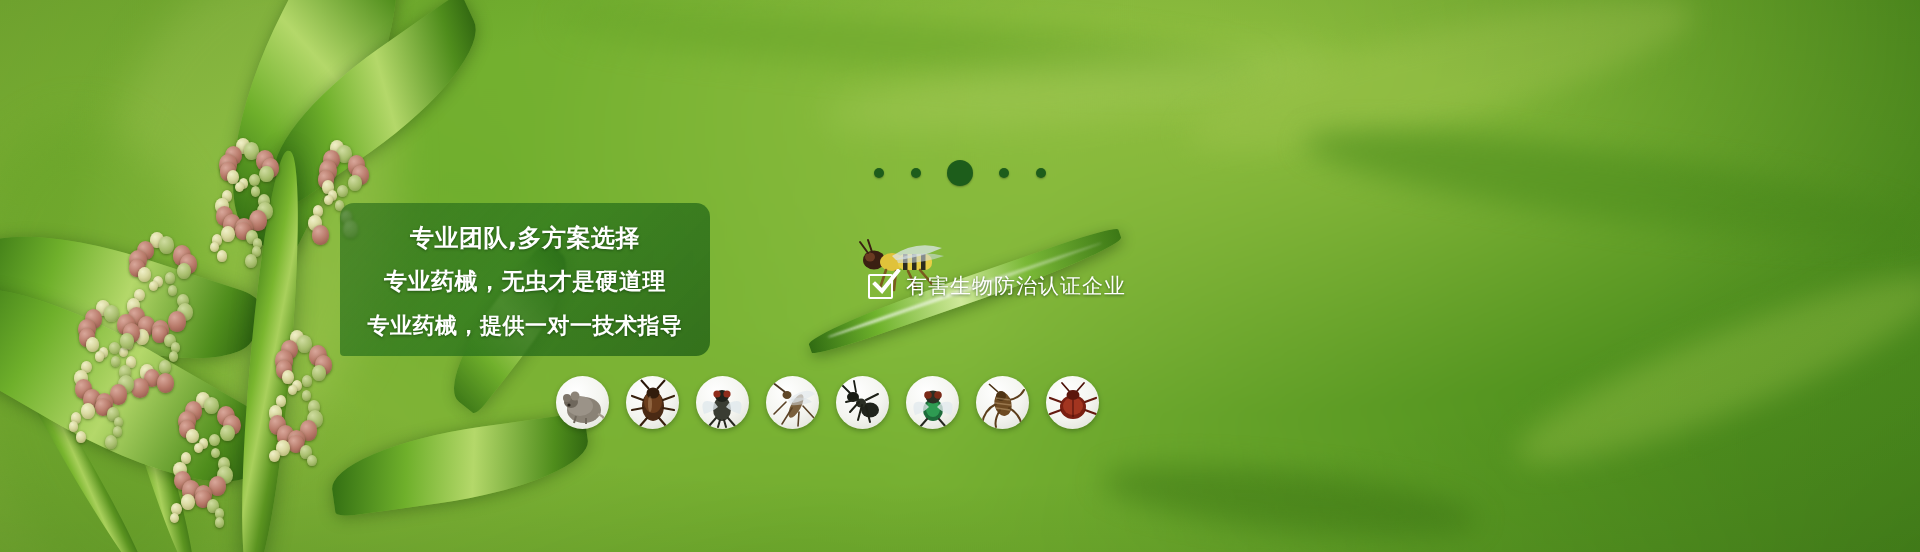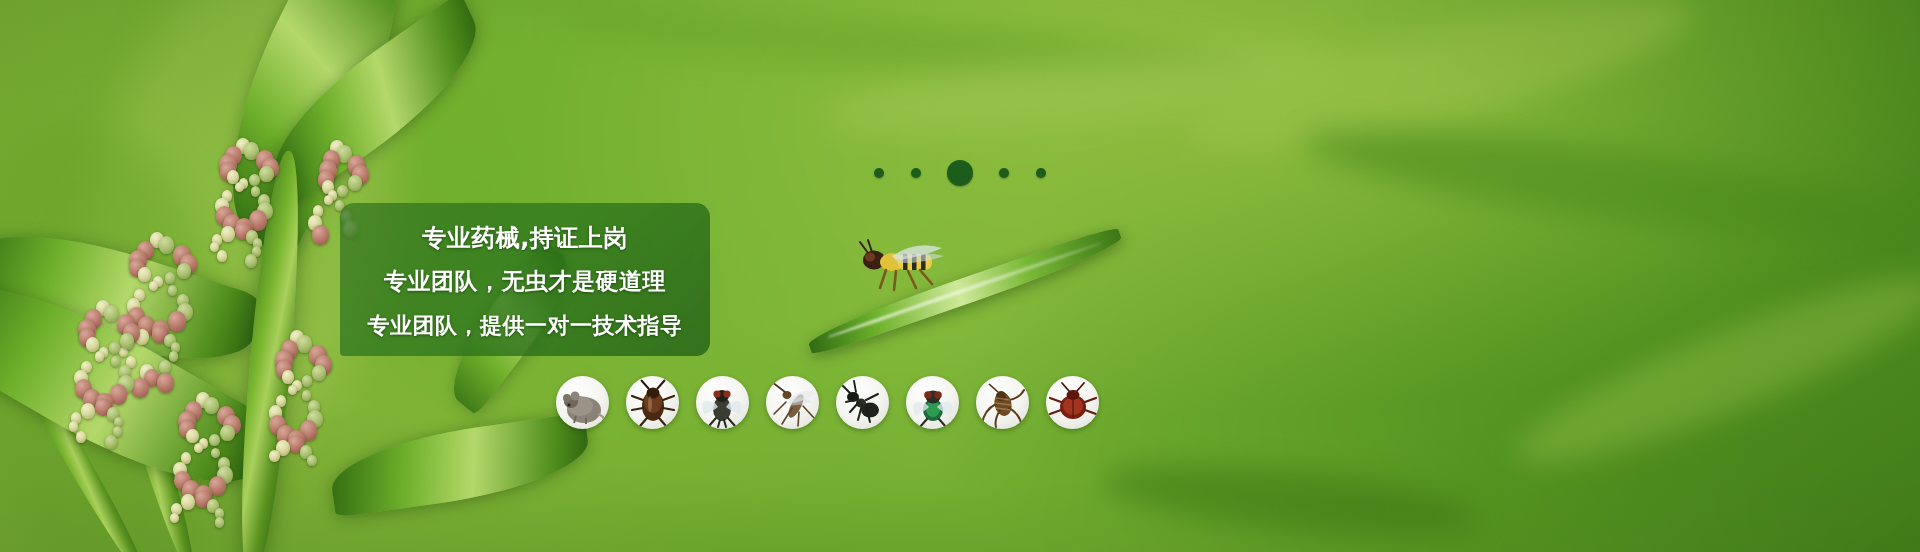--- a/index.html
+++ b/index.html
@@ -367,26 +367,34 @@
 
   <div class="dots">
     <span class="d-s"></span>
     <span class="d-s"></span>
     <span class="d-l"></span>
     <span class="d-s"></span>
     <span class="d-s"></span>
   </div>
 
   <div class="panel">
-    <div class="ln ln1">专业药械,持证上岗</div>
-    <div class="ln ln2">专业团队，无虫才是硬道理</div>
-    <div class="ln ln3">专业团队，提供一对一技术指导</div>
+    <div class="ln ln1">专业团队,多方案选择</div>
+    <div class="ln ln2">专业药械，无虫才是硬道理</div>
+    <div class="ln ln3">专业药械，提供一对一技术指导</div>
   </div>
 
   <div class="bullets">
+    <div class="bullet">
+      <span class="cbox">
+        <svg width="30" height="30" viewBox="0 0 30 30">
+          <path d="M4 15 L11 22 L27 2" stroke="#ffffff" stroke-width="4" fill="none" stroke-linecap="square"></path>
+        </svg>
+      </span>
+      <span class="btxt">有害生物防治认证企业</span>
+    </div>
   </div>
 
   <div class="pests">
 
     <div class="pest">
       <svg width="53" height="53" viewBox="0 0 53 53">
         <ellipse cx="28" cy="34" rx="17" ry="13" fill="#8a8276"></ellipse>
         <ellipse cx="24" cy="30" rx="13" ry="10" fill="#9b9388"></ellipse>
         <ellipse cx="15" cy="26" rx="7" ry="6" fill="#6f675c"></ellipse>
         <circle cx="11" cy="22" r="4" fill="#7d7468"></circle>

